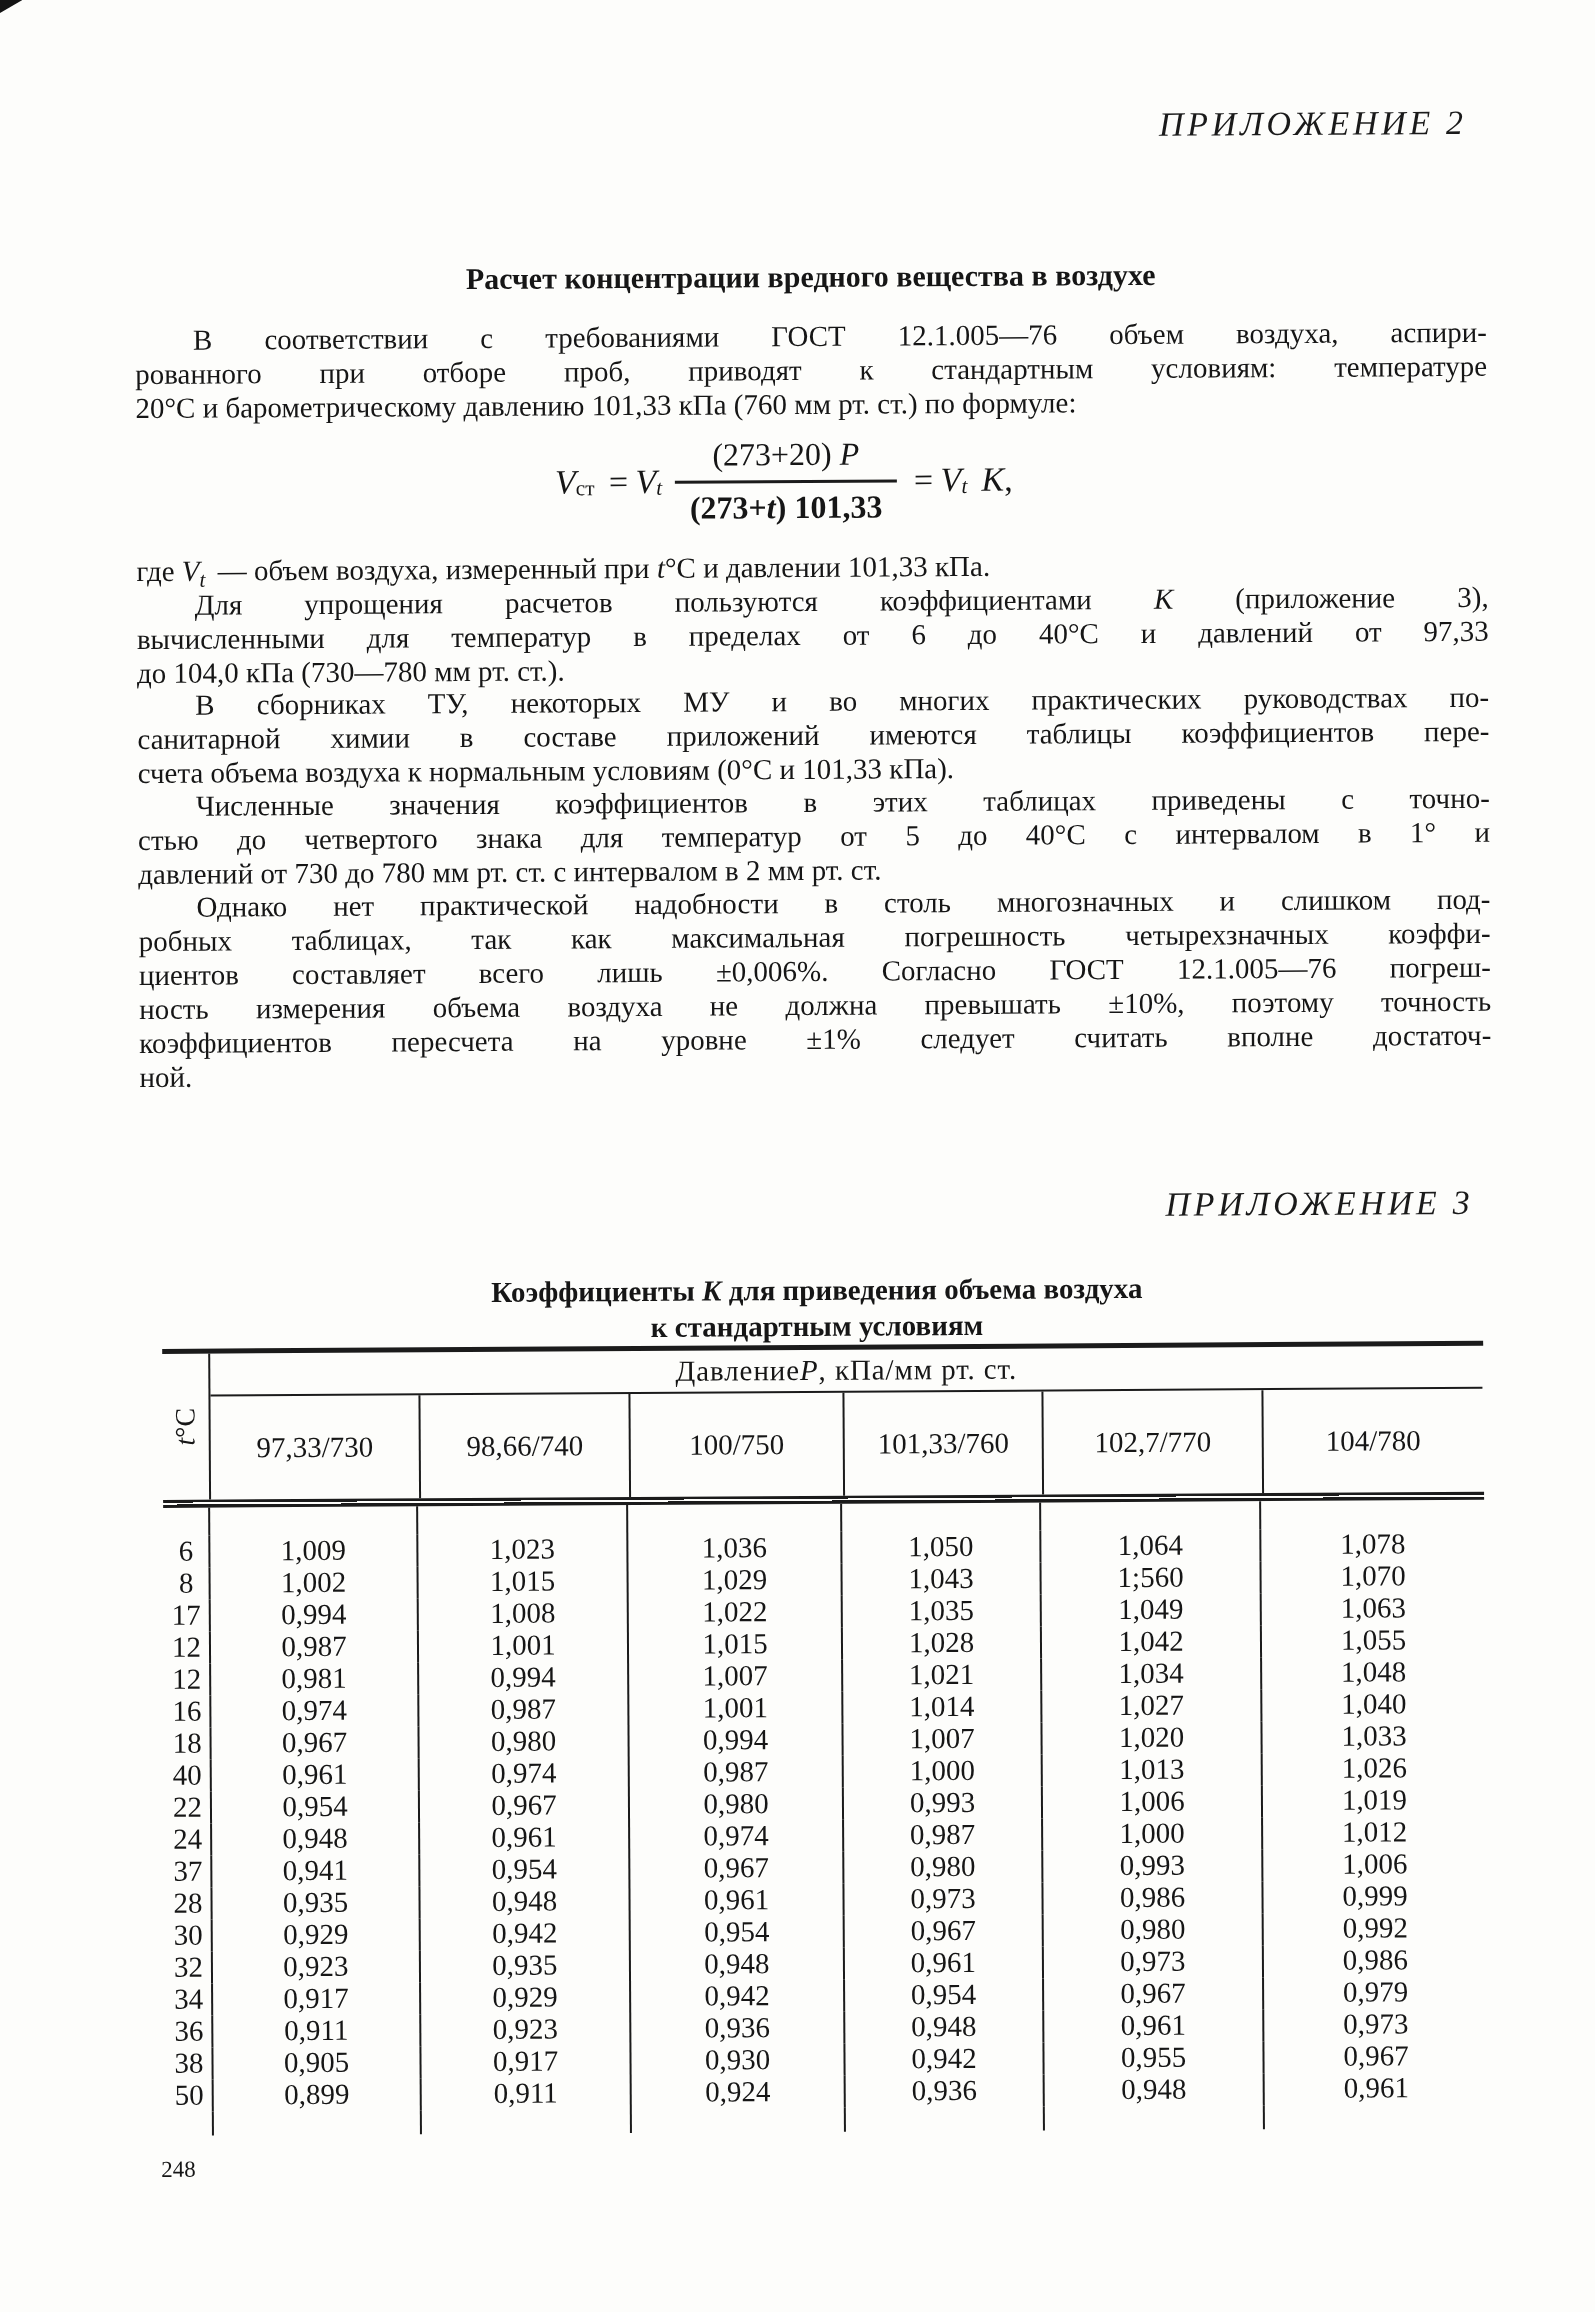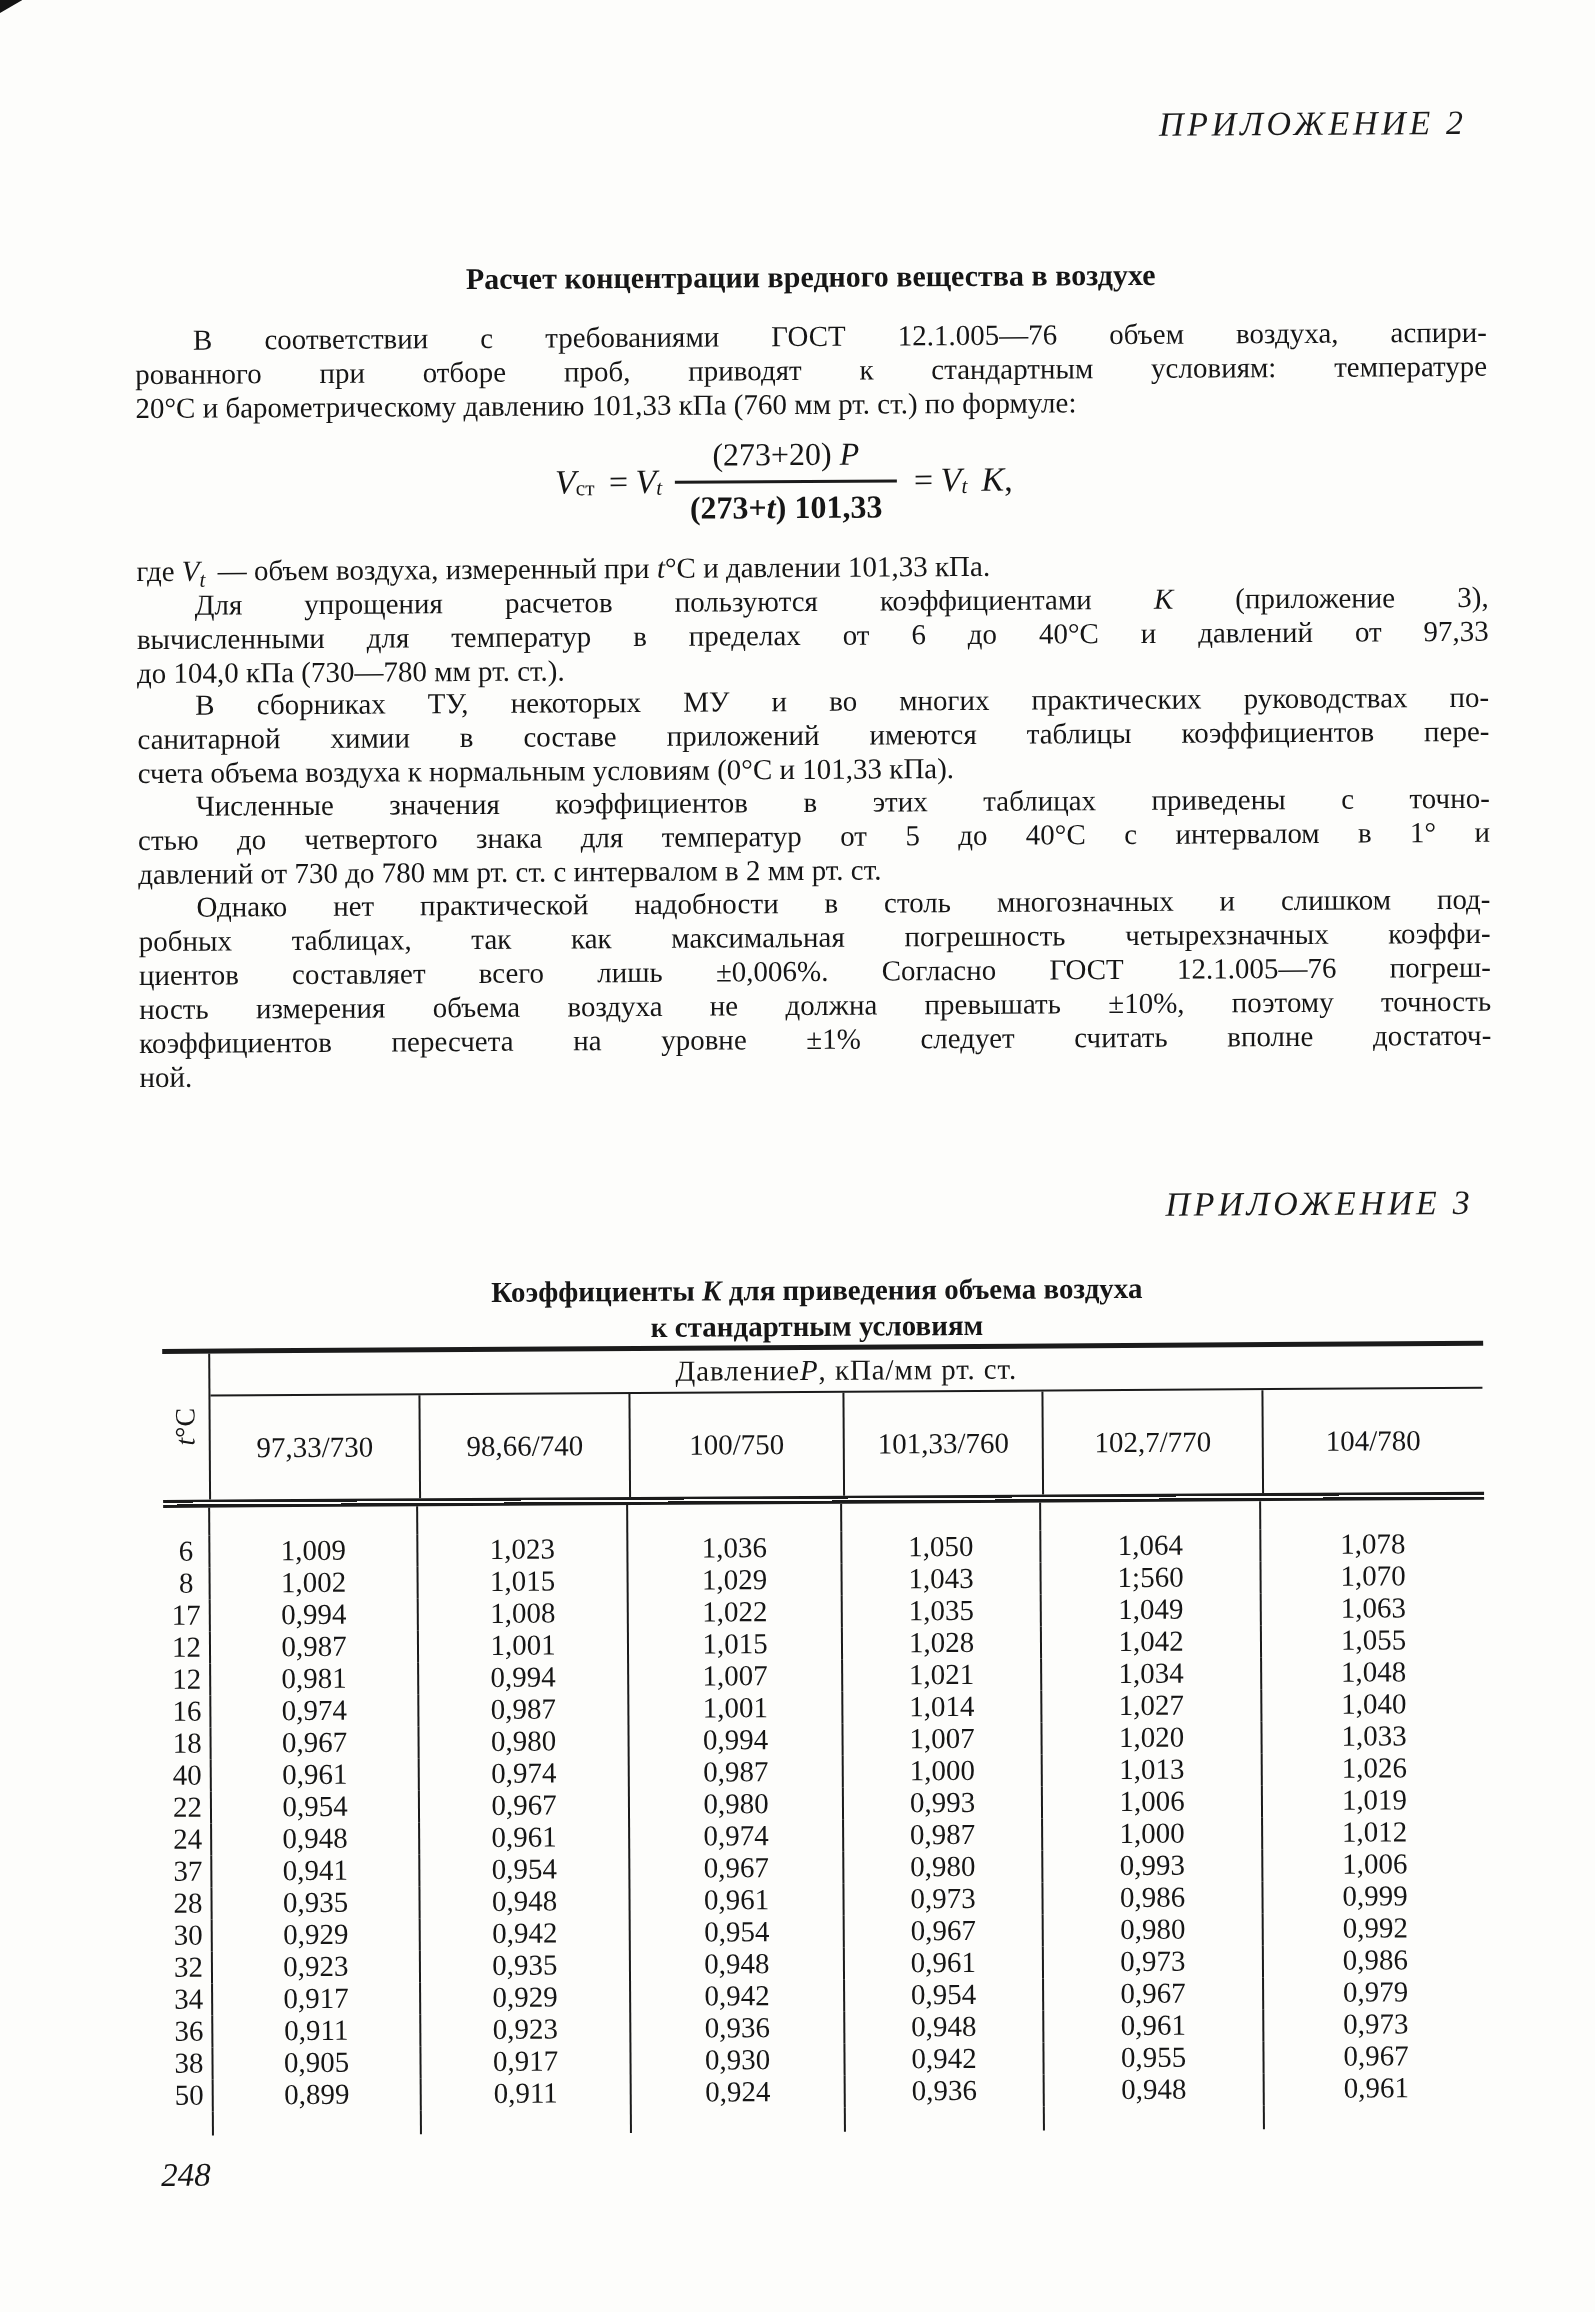--- a/index.html
+++ b/index.html
@@ -67,21 +67,21 @@
     background:linear-gradient(#1b1b1b 0 2.8px, transparent 2.8px 4.7px, #1b1b1b 4.7px 7.5px); }
 
   table.data { border-collapse:collapse; table-layout:fixed; width:1321px; }
   table.data td { padding:0; text-align:center; font-size:29px; line-height:1;
     vertical-align:middle; }
   table.data tr { height:32px; }
   table.data tr.lead { height:28px; }
   table.data tr.spacer { height:24px; }
   table.data td + td { border-left:2.8px solid #1b1b1b; }
 
-  .page-number { position:absolute; top:2153px; left:155px; font-size:33px;font-style:italic; }
+  .page-number { position:absolute; top:2153px; left:155px; font-size:23px; }
 </style>
 </head>
 <body>
 
 <div class="page">
   <div class="corner-mark"></div>
   <div class="tilt">
 
     <div class="appendix" id="appendix2">ПРИЛОЖЕНИЕ 2</div>
 

